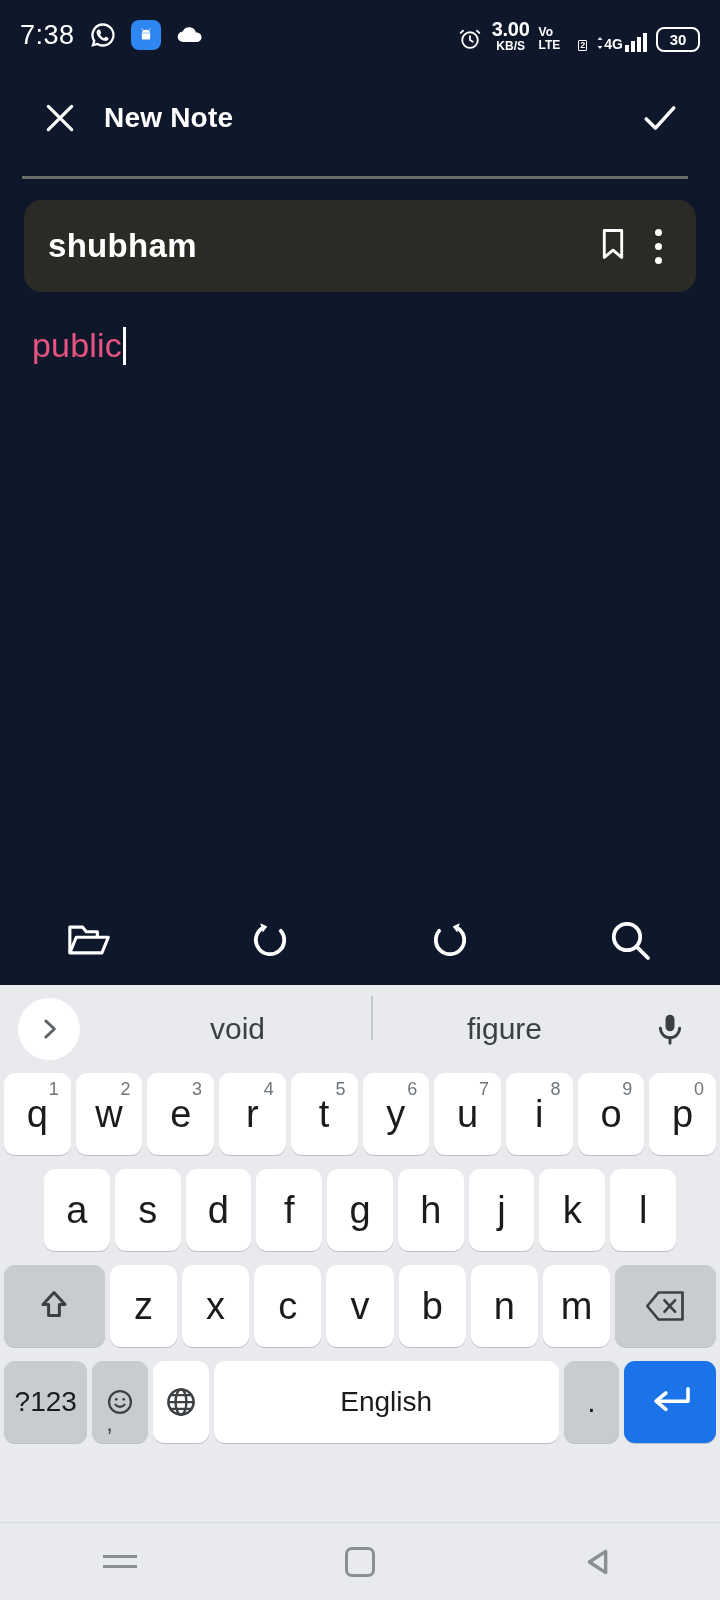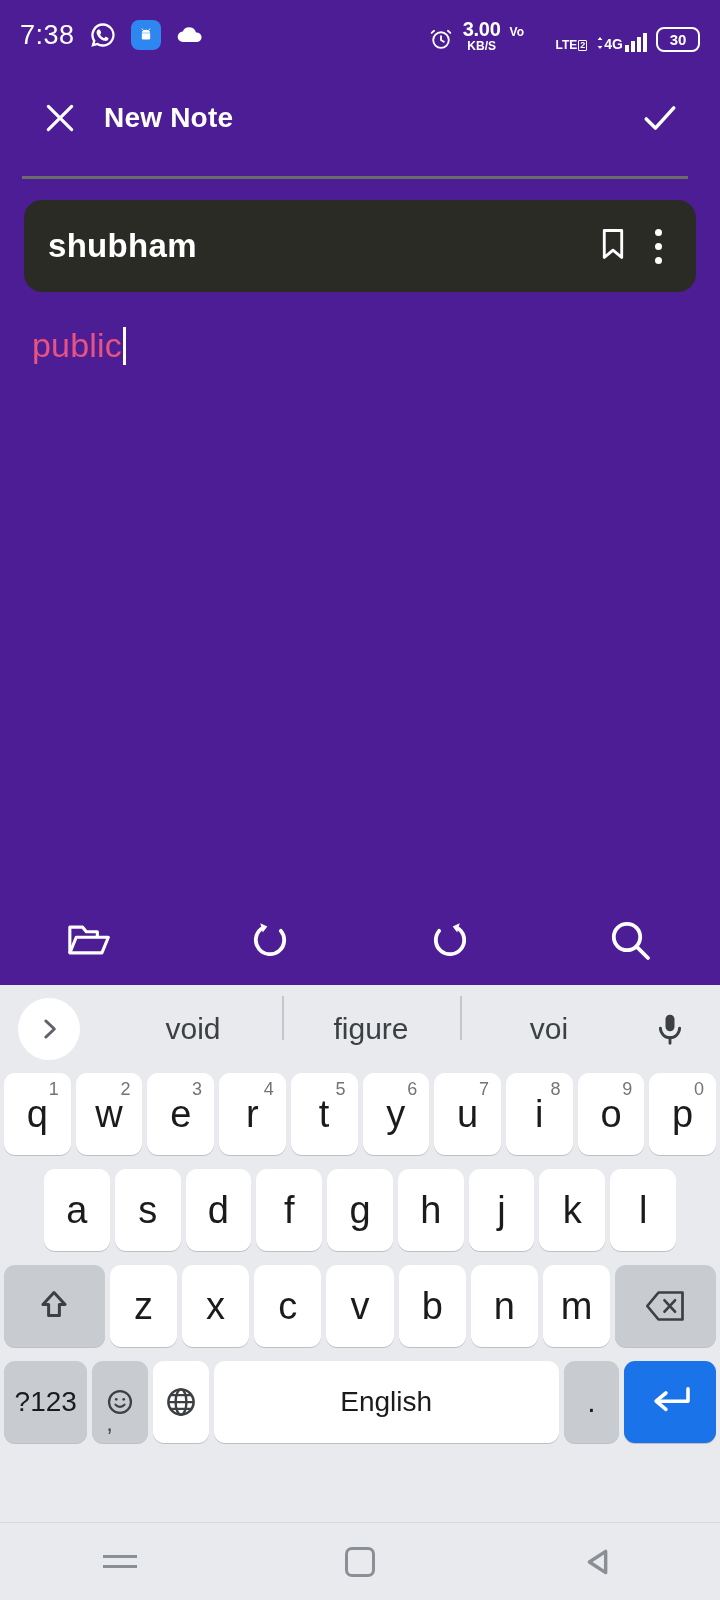--- a/index.html
+++ b/index.html
@@ -1,35 +1,35 @@
 <!DOCTYPE html>
 <html><head>
 <meta charset="utf-8">
 <style>
   * { margin:0; padding:0; box-sizing:border-box; }
   html,body { width:720px; height:1600px; background:#000; overflow:hidden; }
   body { font-family:"Liberation Sans", sans-serif; }
 
-  #screen { position:relative; width:720px; height:1600px; background:#4c1d95; }
+  #screen { position:relative; width:720px; height:1600px; background:#0f172a; }
 
   
   .statusbar { position:absolute; top:0; left:0; width:720px; height:70px;
                display:flex; align-items:center; padding:0 20px; color:#fff; }
   .sb-left { display:flex; align-items:center; gap:14px; }
   .sb-time { font-size:27px; font-weight:400; letter-spacing:.5px; }
   .sb-right { margin-left:auto; display:flex; align-items:flex-end; gap:9px; }
   .wa-icon, .cloud-icon, .alarm-icon { display:block; }
   .android-chip { width:30px; height:30px; border-radius:8px; background:#2e86f0;
                   display:flex; align-items:center; justify-content:center; }
   .kbs { display:flex; flex-direction:column; align-items:center; line-height:1; }
   .kbs .big { font-size:20px; font-weight:700; letter-spacing:-.3px; }
   .kbs .small { font-size:12px; font-weight:700; margin-top:1px; }
   .volte { display:flex; flex-direction:column; align-items:flex-start; line-height:1.05;
            font-size:12px; font-weight:700; }
-  .volte .r2 { display:flex; align-items:center; gap:1px;margin-left:46px; }
+  .volte .r2 { display:flex; align-items:center; gap:18px; }
   .sim2 { display:inline-block; border:1.4px solid #fff; font-size:9px; line-height:9px;
           padding:0 1px; border-radius:1px; }
   .net { display:flex; align-items:flex-end; gap:2px; }
   .net-label { display:flex; align-items:flex-start; font-size:14px; font-weight:700; }
   .bars { display:flex; align-items:flex-end; gap:2px; height:18px; }
   .bars i { display:block; width:4px; background:#fff; }
   .bars i:nth-child(1){height:7px;} .bars i:nth-child(2){height:11px;}
   .bars i:nth-child(3){height:15px;} .bars i:nth-child(4){height:19px; background:#fff;}
   .batt { width:44px; height:25px; border:2px solid #fff; border-radius:8px;
           display:flex; align-items:center; justify-content:center; font-size:15px; font-weight:600; }
@@ -232,21 +232,20 @@
 
     <div class="suggest">
       <div class="sg-expand">
         <svg width="26" height="26" viewBox="0 0 24 24">
           <path d="M9 4.5l8 7.5-8 7.5" fill="none" stroke="#5f6368" stroke-width="2.6" stroke-linecap="round" stroke-linejoin="round"></path>
         </svg>
       </div>
       <div class="sg-words">
         <div class="sg-word">void</div>
         <div class="sg-word">figure</div>
-        <div class="sg-word">voi</div>
       </div>
       <div class="sg-mic">
         <svg width="36" height="36" viewBox="0 0 24 24">
           <rect x="9" y="2.5" width="6" height="11" rx="3" fill="#3c4043"></rect>
           <path d="M5.6 11.4a6.4 6.4 0 0 0 12.8 0" fill="none" stroke="#3c4043" stroke-width="1.9" stroke-linecap="round"></path>
           <path d="M12 17.8V21.5" stroke="#3c4043" stroke-width="1.9" stroke-linecap="round"></path>
         </svg>
       </div>
     </div>
 

